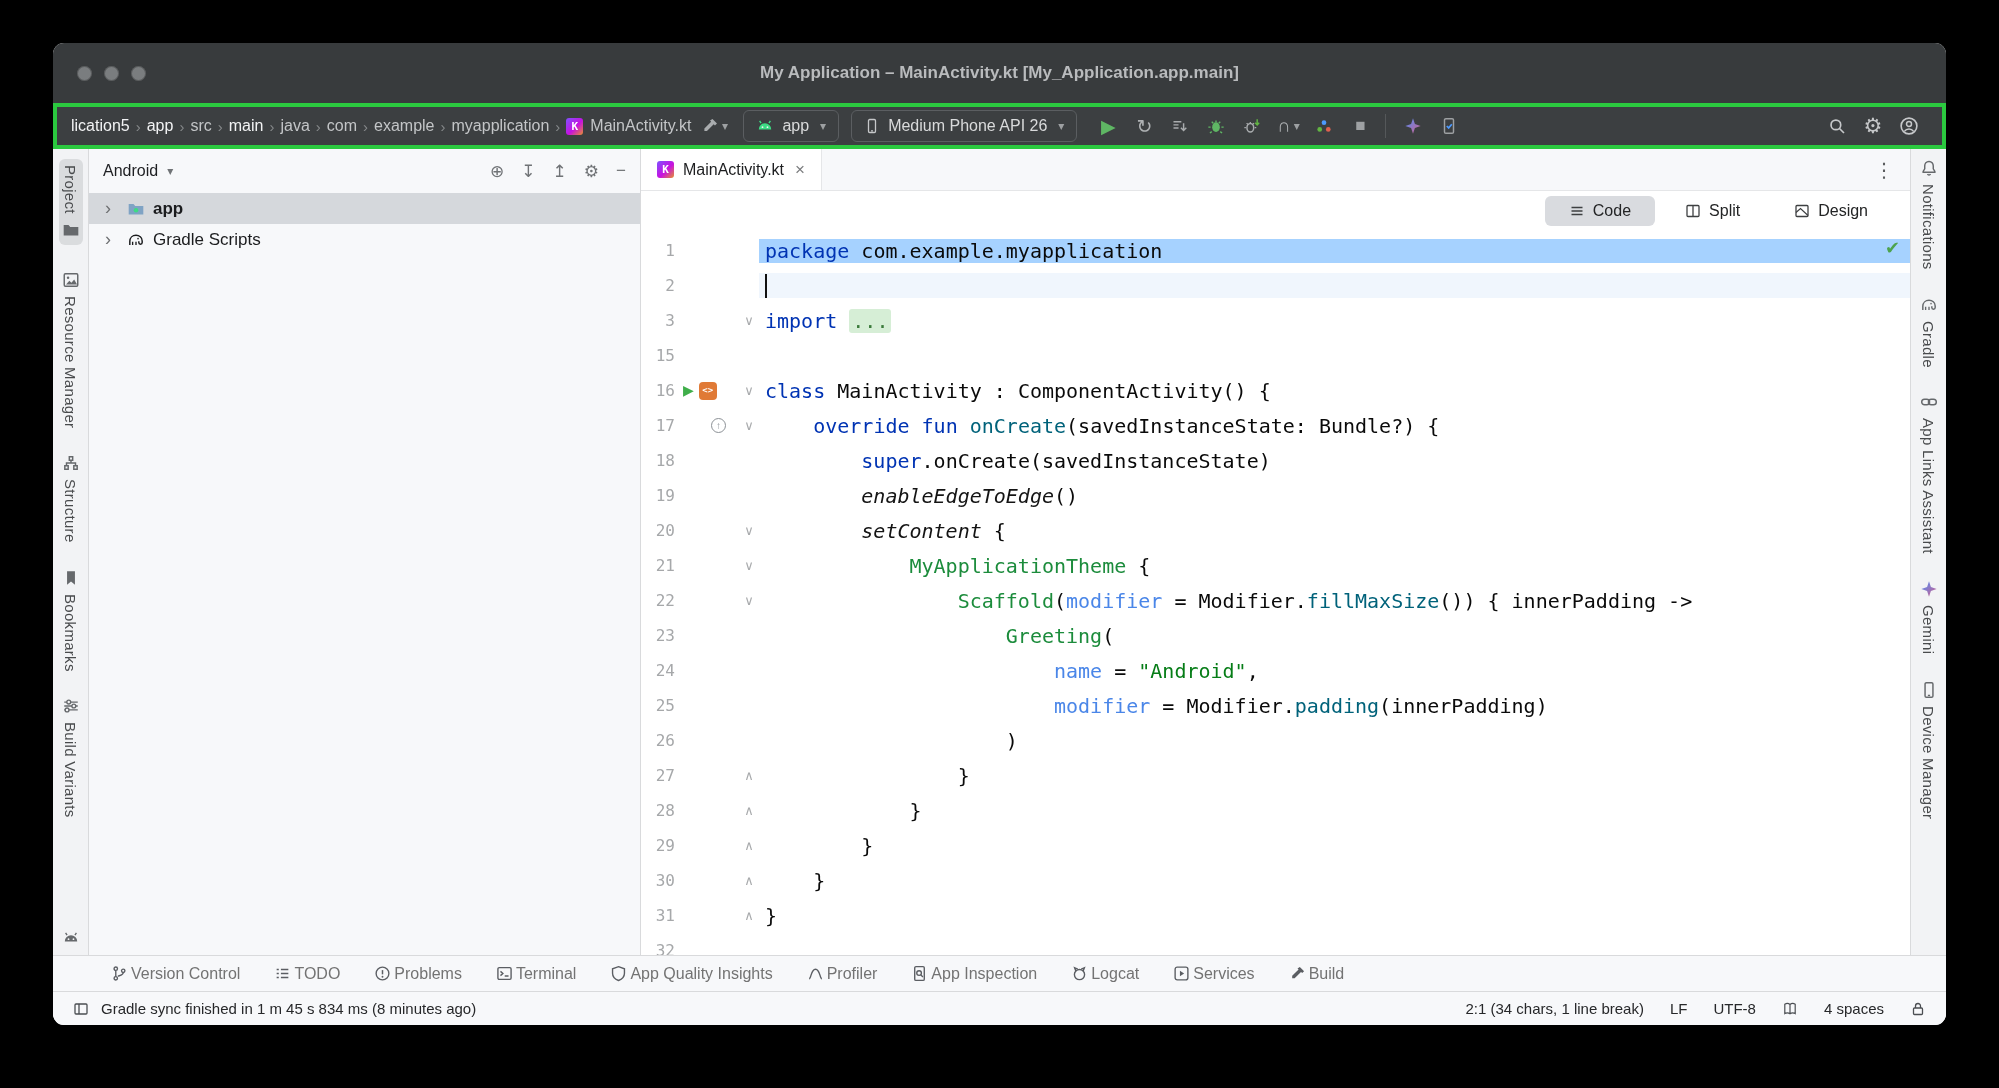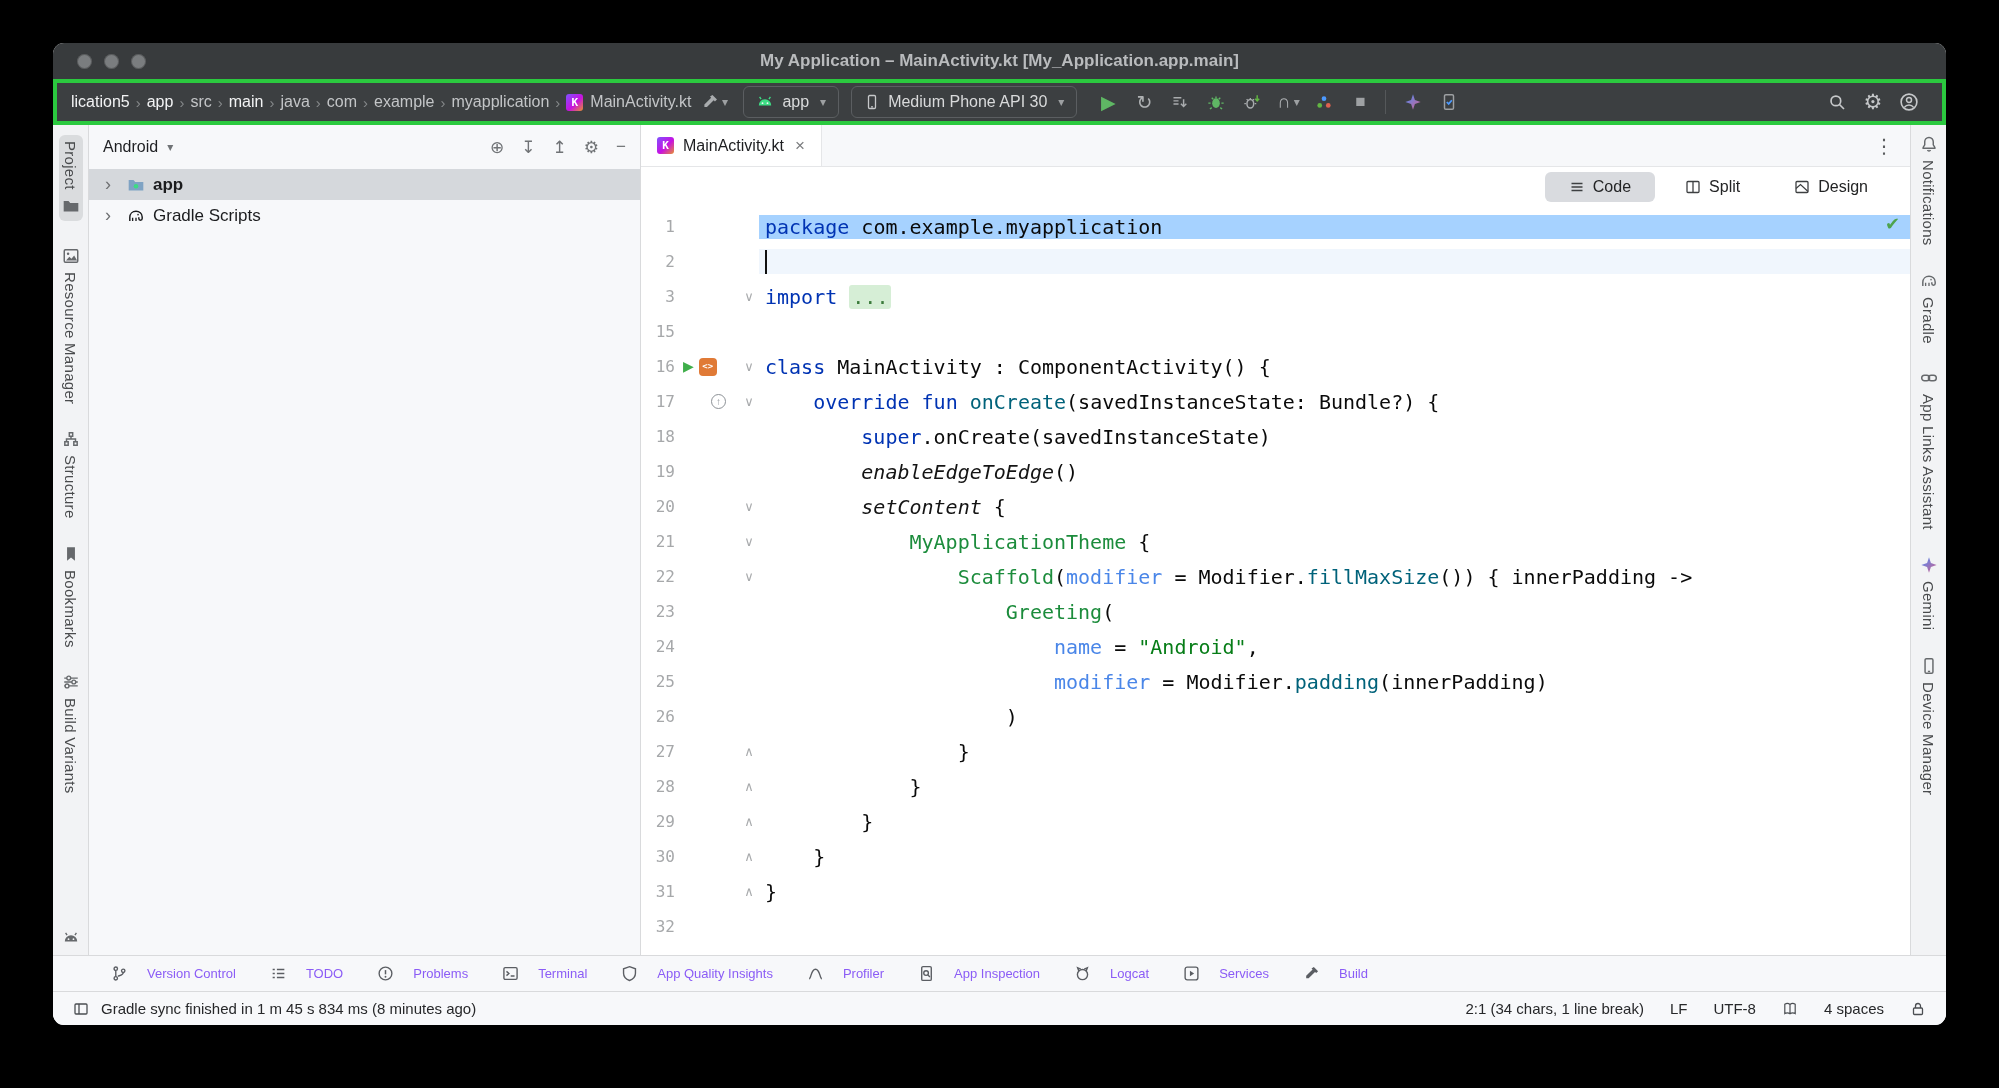--- a/index.html
+++ b/index.html
@@ -1,19 +1,19 @@
 <!DOCTYPE html>
 <html><head>
 <meta charset="utf-8">
 <style>
   *{margin:0;padding:0;box-sizing:border-box}
   html,body{width:1999px;height:1088px;overflow:hidden;background:#000;font-family:"Liberation Sans",sans-serif;cursor:default}
   .window{position:absolute;left:53px;top:43px;width:1893px;height:982px;border-radius:11px;overflow:hidden;background:#fff;box-shadow:0 25px 80px rgba(0,0,0,.7);display:flex;flex-direction:column}
   
-  .titlebar{height:36px;flex:0 0 auto;background:#383B3D;position:relative;display:flex;align-items:center}
+  .titlebar{height:60px;flex:0 0 auto;background:#383B3D;position:relative;display:flex;align-items:center}
   .traffic{display:flex;gap:12px;padding-left:24px;z-index:2}
   .tl{width:15px;height:15px;border-radius:50%;background:#7A7D7F;box-shadow:inset 0 0 0 1px rgba(0,0,0,.25)}
   .title{position:absolute;left:0;right:0;text-align:center;color:#B9BBBD;font-size:17px;font-weight:700;white-space:nowrap}
   
   .toolbar{height:46px;flex:0 0 auto;background:#3C3F41;position:relative;display:flex;align-items:center;padding:0 16px 0 10px;border:4px solid #2BC93F;white-space:nowrap}
   .crumbs{display:flex;align-items:center;gap:1px}
   .crumb{color:#C3C5C7;font-size:16px;padding:0 4px;display:flex;align-items:center;gap:7px}
   .crumb.b{color:#F2F3F4;font-weight:400}
   .csep{color:#85888A;font-size:15px;padding:0 1px}
   .kicon{width:17px;height:17px;border-radius:3px;background:linear-gradient(135deg,#7F52FF 0%,#C711E1 55%,#E8912D 100%);color:#fff;font:700 11px "DejaVu Sans Mono",monospace;display:grid;place-items:center}
@@ -67,21 +67,21 @@
   .gfold{width:20px;flex:0 0 auto;text-align:center;color:#A9ABAD;font-size:13px}
   .ctext{flex:1;white-space:pre;font:20px "DejaVu Sans Mono",monospace;color:#0A0A0A;padding-left:6px}
   .ctext.sel{background:#A6D2FF}
   .ctext.caretline{background:#F0F6FD}
   .caretbar{display:inline-block;width:2px;height:24px;background:#111;vertical-align:middle}
   .tk-k{color:#0033B3}.tk-p{color:#0A0A0A}.tk-d{color:#00627A}.tk-c{color:#1C8C3C}.tk-s{color:#067D17}
   .tk-nm{color:#4A86E8}.tk-i{color:#141414;font-style:italic}.tk-x{color:#00627A;}
   .tk-fold{background:#D6EED6;color:#3A7A3A;border-radius:3px;padding:0 3px}
   
   .bbar{height:36px;flex:0 0 auto;background:#F7F8FA;border-top:1px solid #D9DADC;display:flex;align-items:center;padding-left:58px;gap:34px}
-  .bitem{display:flex;align-items:center;gap:19px;font-size:13px;color:#8b5cf6}
+  .bitem{display:flex;align-items:center;gap:3px;font-size:16px;color:#737373}
   .bic{color:#5B5E63}
   .sbar{height:34px;flex:0 0 auto;background:#F7F8FA;border-top:1px solid #D9DADC;display:flex;align-items:center;padding:0 20px;gap:12px;font-size:15px;color:#27282A}
   .sspacer{flex:1}
   .sright{display:flex;align-items:center;gap:26px}
   .dk{color:#4B4E52}
   
   .ic{display:inline-block;line-height:0}
   .ic svg{width:100%;height:100%}
   .i16{width:16px;height:16px}.i17{width:17px;height:17px}.i18{width:18px;height:18px}.i20{width:20px;height:20px}
 </style>
@@ -152,21 +152,21 @@
             <circle cx="10.2" cy="9" r=".8" fill="#F2F3F5"></circle>
           </svg></span>
       <span>app</span>
       <span class="dd">▾</span>
     </div>
     <div class="chip">
       <span class="ic i16 lt"><svg viewBox="0 0 16 16">
             <rect x="4.5" y="1.5" width="7" height="13" rx="1.2" fill="none" stroke="currentColor" stroke-width="1.3"></rect>
             <path d="M7 12.8h2" stroke="currentColor" stroke-width="1.2"></path>
           </svg></span>
-      <span>Medium Phone API 30</span>
+      <span>Medium Phone API 26</span>
       <span class="dd">▾</span>
     </div>
     <div class="tbtn" style="margin-left:14px">
         <span class="play">▶</span>
       </div>
     <div class="tbtn">
         <span class="gch">↻</span>
       </div>
     <div class="tbtn">
         <span class="ic i18 gray"><svg viewBox="0 0 16 16">

